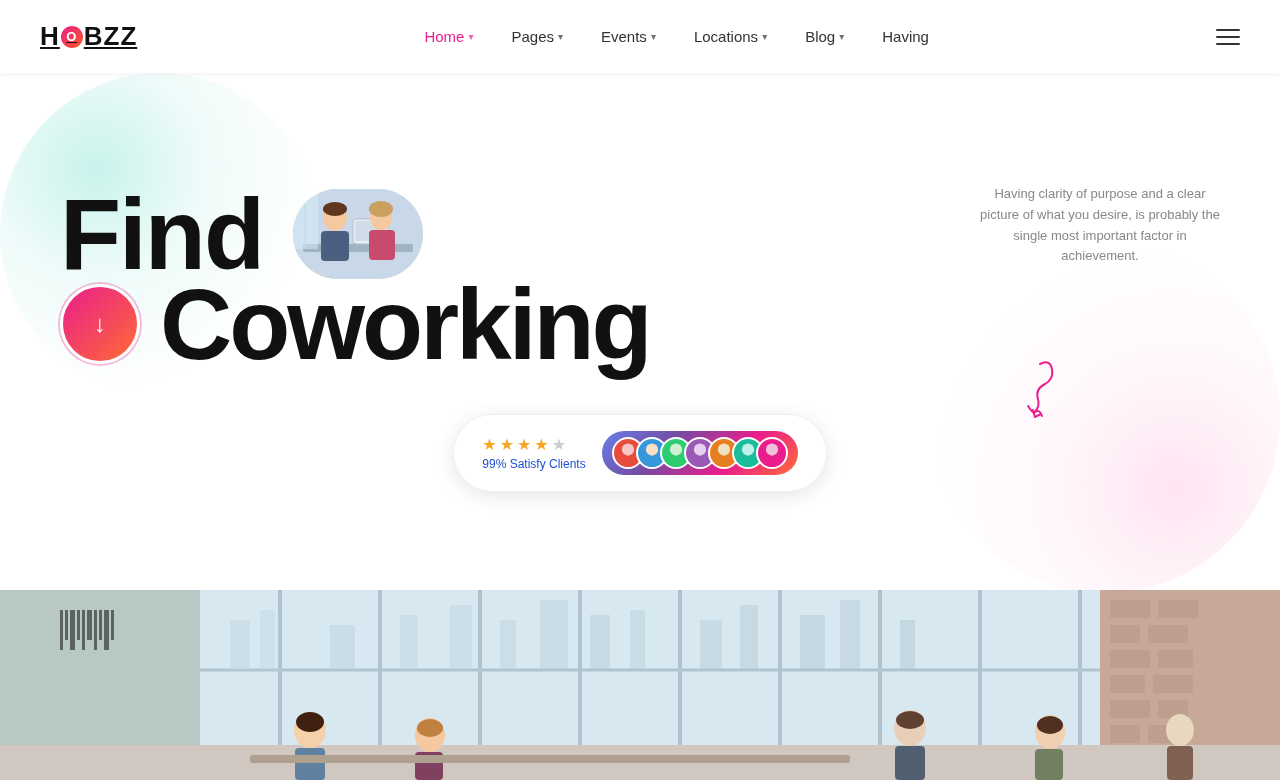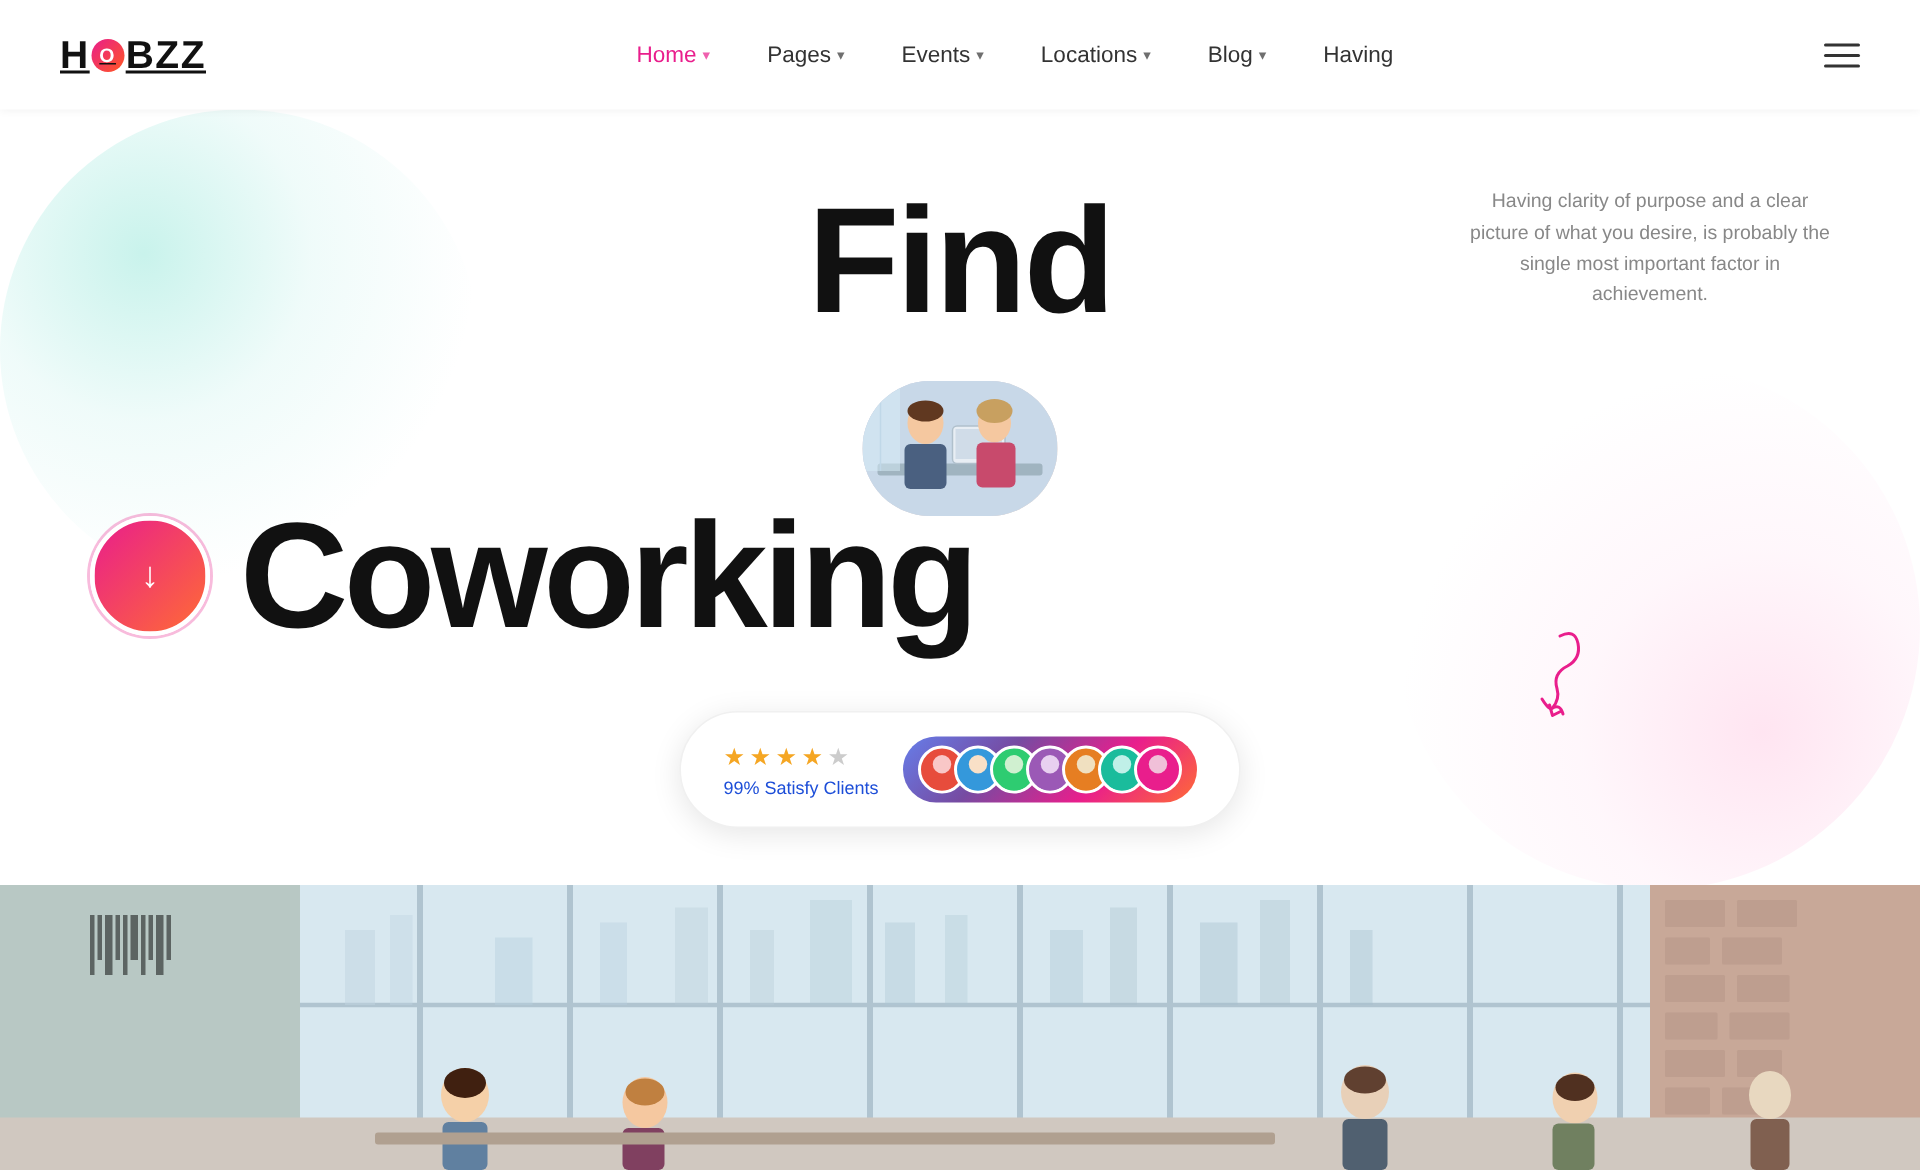--- a/index.html
+++ b/index.html
@@ -111,21 +111,20 @@
       width: 100%;
       max-width: 1160px;
     }
 
     
     .headline-row1 {
       display: flex;
       align-items: center;
       gap: 30px;
       margin-bottom: -10px;
-      flex-direction: column;
     }
     .headline-find {
       font-size: 100px;
       font-weight: 900;
       color: #111;
       line-height: 1;
       letter-spacing: -2px;
     }
     .headline-your {
       font-size: 100px;

